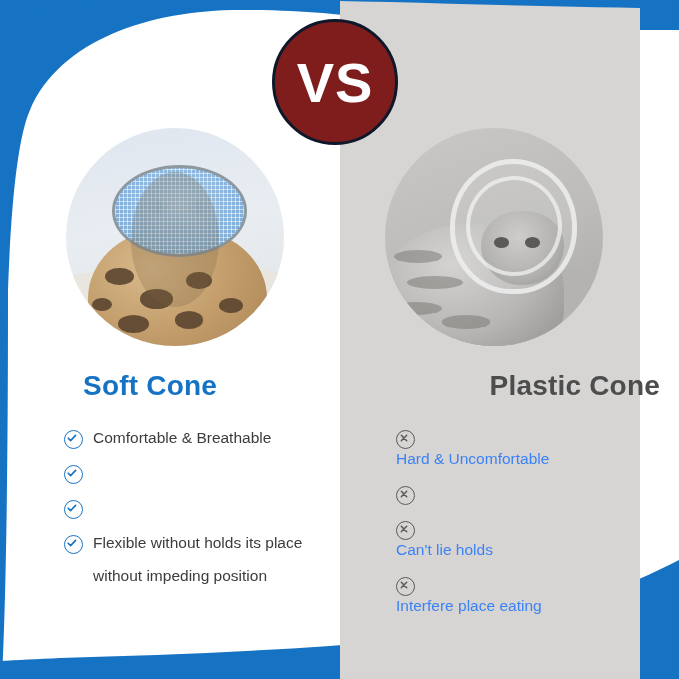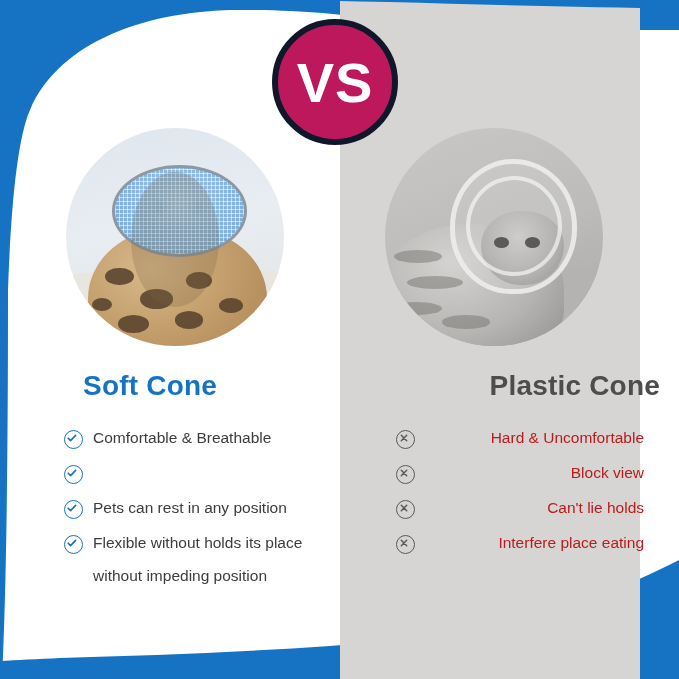--- a/index.html
+++ b/index.html
@@ -40,22 +40,22 @@
   }
 
   
   .vs-badge {
     position: absolute;
     left: 272px;
     top: 19px;
     width: 126px;
     height: 126px;
     border-radius: 50%;
-    background: #be185d;
-    border: 6px solid #0f172a;
+    background: #7f1d1d;
+    border: 3px solid #0f172a;
     box-sizing: border-box;
     display: flex;
     align-items: center;
     justify-content: center;
     color: #ffffff;
     font-size: 56px;
     font-weight: bold;
     letter-spacing: 1px;
   }
 
@@ -268,21 +268,21 @@
     padding: 0;
   }
   ul.feature-list li {
     display: flex;
     align-items: flex-start;
     margin-bottom: 14px;
     font-size: 15.5px;
     line-height: 1.35;
   }
   .list-left li  { color: #3c3c3c; }
-  .list-right li { color: #b91c1c; }
+  .list-right li { color: #3b82f6; flex-direction: column; }
 
   .bullet-icon {
     flex: 0 0 auto;
     width: 17px;
     height: 17px;
     border-radius: 50%;
     border: 1.6px solid currentColor;
     margin-right: 10px;
     margin-top: 2px;
     position: relative;
@@ -369,21 +369,20 @@
               <path d="M3.2 7.2 L5.6 9.6 L10.6 4.4" fill="none" stroke="#1673c4" stroke-width="1.6" stroke-linecap="round" stroke-linejoin="round"></path>
             </svg>
         </span>
       </li>
       <li>
         <span class="bullet-icon icon-check">
           <svg width="14" height="14" viewBox="0 0 14 14">
               <path d="M3.2 7.2 L5.6 9.6 L10.6 4.4" fill="none" stroke="#1673c4" stroke-width="1.6" stroke-linecap="round" stroke-linejoin="round"></path>
             </svg>
         </span>
-        <span class="li-text">Pets can rest in any position</span>
       </li>
       <li>
         <span class="bullet-icon icon-check">
           <svg width="14" height="14" viewBox="0 0 14 14">
               <path d="M3.2 7.2 L5.6 9.6 L10.6 4.4" fill="none" stroke="#1673c4" stroke-width="1.6" stroke-linecap="round" stroke-linejoin="round"></path>
             </svg>
         </span>
         <span class="li-text">
           <span>Flexible without holds its place</span>
           <span class="wrap2">without impeding position</span>
@@ -402,21 +401,20 @@
             </svg>
         </span>
         <span class="li-text">Hard &amp; Uncomfortable</span>
       </li>
       <li>
         <span class="bullet-icon icon-cross">
           <svg width="14" height="14" viewBox="0 0 14 14">
             <path d="M4.3 4.3 L9.7 9.7 M9.7 4.3 L4.3 9.7" fill="none" stroke="#5a5a5a" stroke-width="1.5" stroke-linecap="round"></path>
             </svg>
         </span>
-        <span class="li-text">Block view</span>
       </li>
       <li>
         <span class="bullet-icon icon-cross">
           <svg width="14" height="14" viewBox="0 0 14 14">
             <path d="M4.3 4.3 L9.7 9.7 M9.7 4.3 L4.3 9.7" fill="none" stroke="#5a5a5a" stroke-width="1.5" stroke-linecap="round"></path>
             </svg>
         </span>
         <span class="li-text">Can't lie holds</span>
       </li>
       <li>

